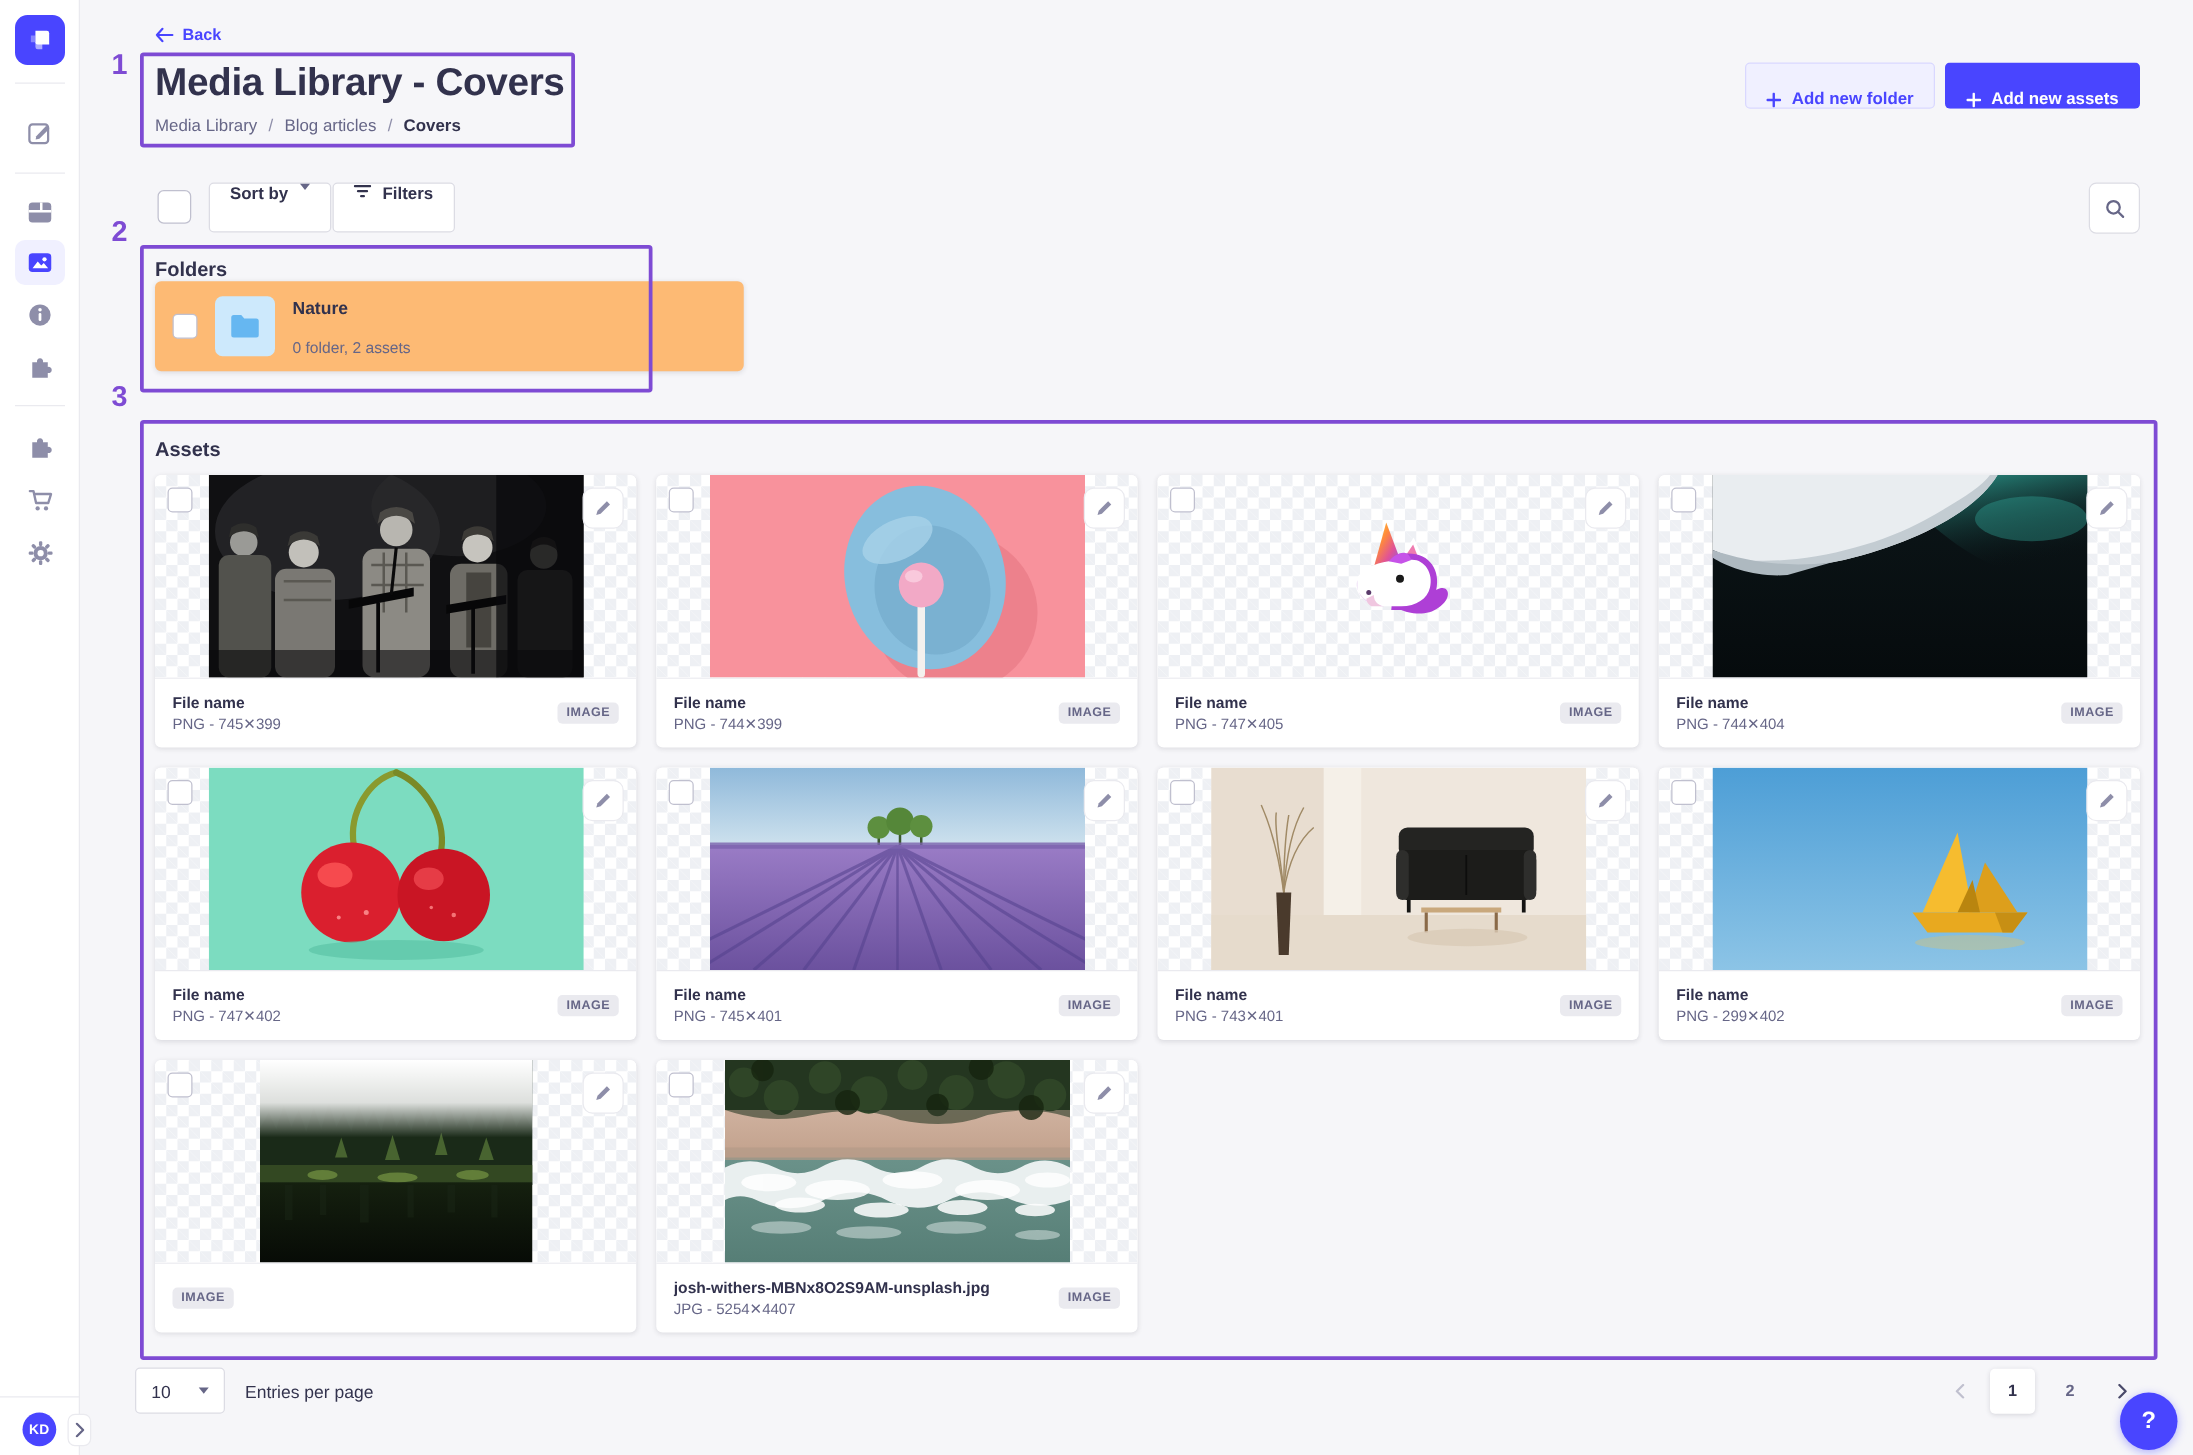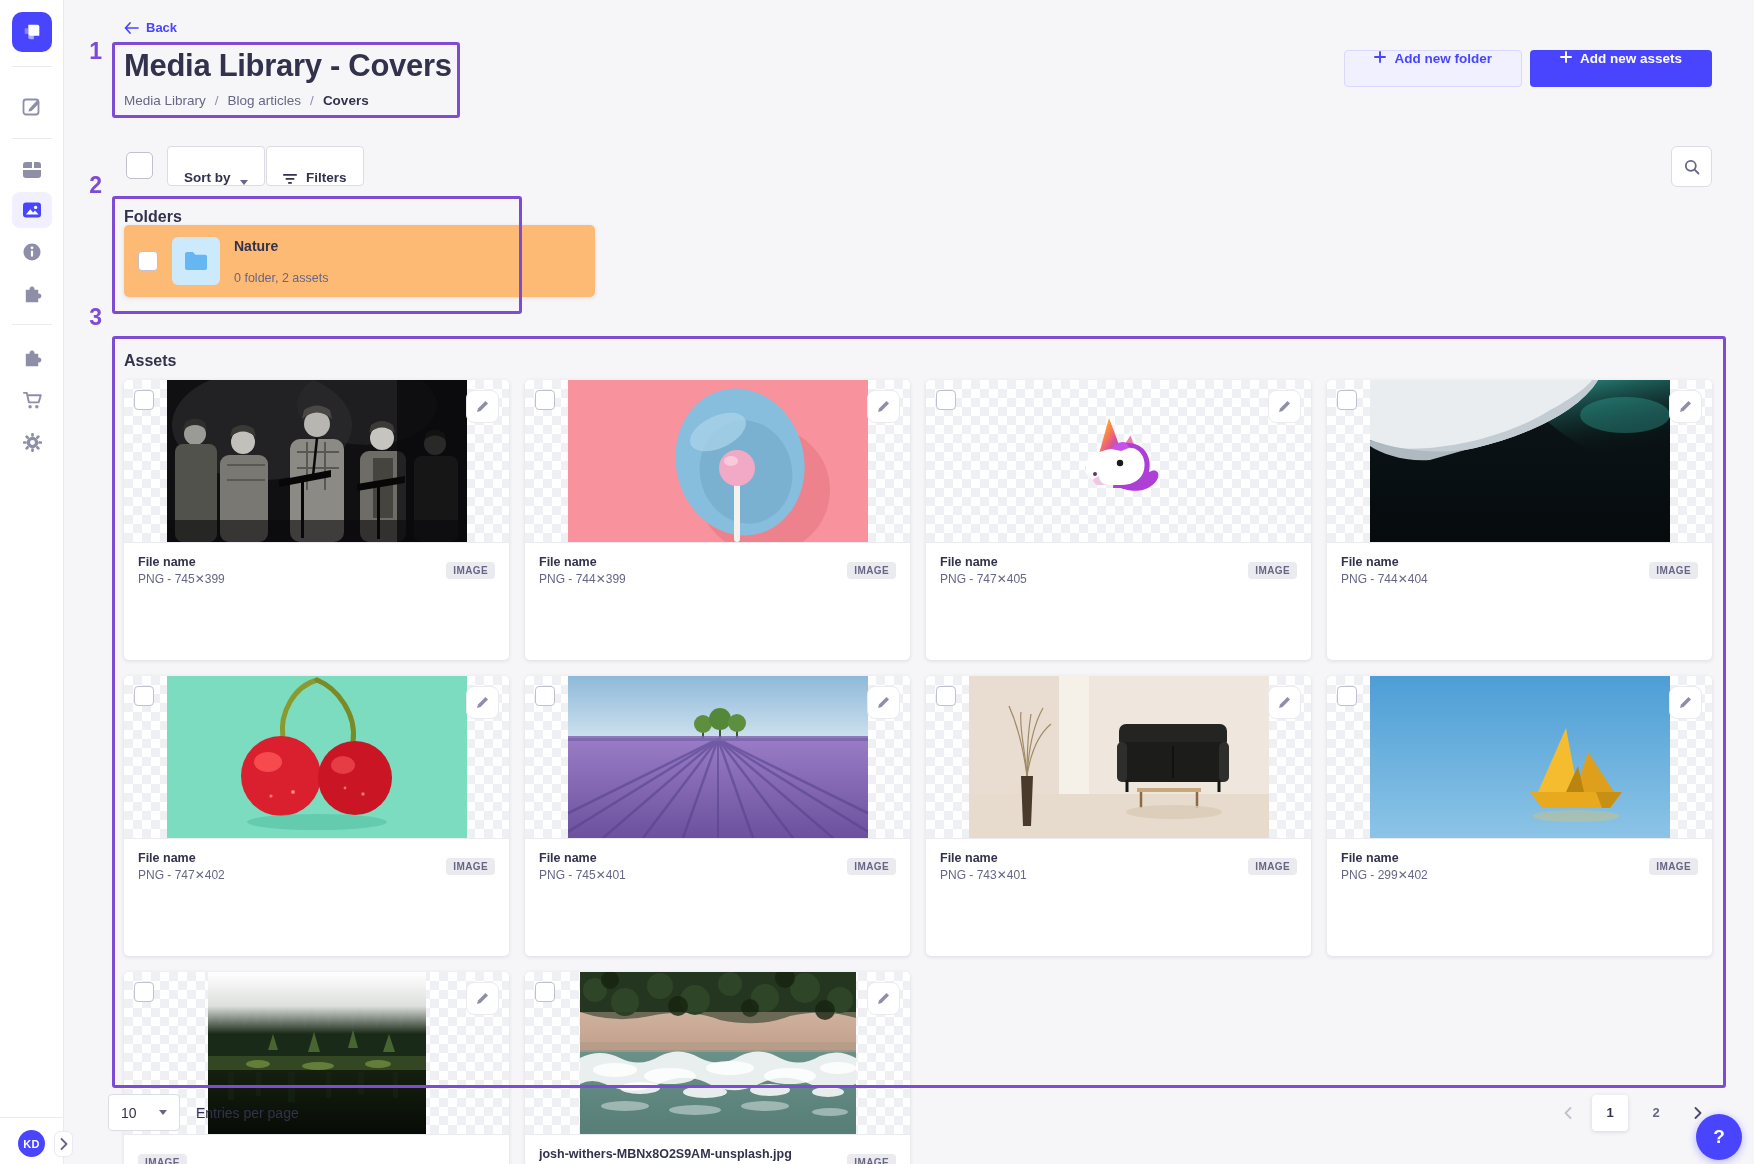--- a/index.html
+++ b/index.html
@@ -17,46 +17,46 @@
   .collapse-btn { position:absolute; left:54px; top:1131px; width:19px; height:26px; background:#fff; border:1px solid #eaeaef; border-radius:6px; display:flex; align-items:center; justify-content:center; z-index:6; cursor:pointer; }
 
   
   .back { position:absolute; left:124px; top:20px; display:flex; align-items:center; gap:7px; color:#4945ff; font-size:13px; font-weight:600; cursor:pointer; }
   .page-title { position:absolute; left:124px; top:48px; font-size:31px; font-weight:700; color:#32324d; letter-spacing:-.3px; }
   .breadcrumb { position:absolute; left:124px; top:93px; font-size:13.5px; color:#666687; display:flex; gap:9px; align-items:center; }
   .breadcrumb .crumb { cursor:pointer; }
   .breadcrumb .sep { color:#8e8ea9; }
   .breadcrumb .current { color:#32324d; font-weight:600; }
   .header-actions { position:absolute; right:42px; top:50px; display:flex; gap:8px; }
-  .btn { display:flex; align-items:flex-start; gap:8px; height:37px; padding:0 29px; border-radius:4px; font-size:13.5px; font-weight:600; cursor:pointer; border:1px solid transparent; }
+  .btn { display:flex; align-items:flex-end; gap:8px; height:37px; padding:0 16px; border-radius:4px; font-size:13.5px; font-weight:600; cursor:pointer; border:1px solid transparent; }
   .btn-secondary { background:#f0f0ff; border-color:#d9d8ff; color:#4945ff; }
   .btn-primary { background:#4945ff; color:#fff; }
 
   
   .toolbar-check { position:absolute; left:126px; top:152px; width:27px; height:27px; border:1px solid #c0c0cf; border-radius:5px; background:#fff; cursor:pointer; }
-  .tool-btn { position:absolute; top:146px; height:40px; background:#fff; border:1px solid #dcdce4; border-radius:4px; display:flex; align-items:flex-end; gap:9px; padding:0 16px; font-size:13.5px; font-weight:600; color:#32324d; cursor:pointer; }
+  .tool-btn { position:absolute; top:146px; height:40px; background:#fff; border:1px solid #dcdce4; border-radius:4px; display:flex; align-items:flex-start; gap:9px; padding:0 16px; font-size:13.5px; font-weight:600; color:#32324d; cursor:pointer; }
   .sortby { left:167px; }
   .filters { left:266px; }
   .caret { width:0; height:0; border-left:4.5px solid transparent; border-right:4.5px solid transparent; border-top:5px solid #666687; }
   .search-btn { position:absolute; right:42px; top:146px; width:41px; height:41px; background:#fff; border:1px solid #dcdce4; border-radius:6px; display:flex; align-items:center; justify-content:center; cursor:pointer; }
 
   
   .section-h { position:absolute; left:124px; font-size:16px; font-weight:600; color:#32324d; }
   .folders-h { top:208px; }
   .assets-h { top:352px; }
 
   .folder-card { position:absolute; left:124px; top:225px; width:471px; height:72px; background:#fdba74; border-radius:5px; box-shadow:0 1px 4px rgba(33,33,52,.12); display:flex; align-items:center; padding:0 14px; gap:14px; cursor:pointer; }
   .checkbox { width:20px; height:20px; border:1px solid #c0c0cf; border-radius:4px; background:#fff; cursor:pointer; flex:none; }
   .folder-tile { width:48px; height:48px; border-radius:6px; background:#cde9fc; display:flex; align-items:center; justify-content:center; flex:none; }
   .folder-name { font-size:14px; font-weight:700; color:#32324d; }
   .folder-meta { font-size:12.5px; color:#666687; margin-top:17px; }
 
   
   .grid { position:absolute; left:124px; top:380px; width:1588px; display:grid; grid-template-columns:repeat(4,1fr); gap:16px; }
-  .card { background:#fff; border-radius:5px; box-shadow:0 1px 4px rgba(33,33,52,.12); overflow:hidden; height:280px; }
+  .card { background:#fff; border-radius:5px; box-shadow:0 1px 4px rgba(33,33,52,.12); overflow:hidden; height:218px; }
   .thumb { position:relative; height:162px; display:flex; align-items:center; justify-content:center; background-color:#fff;
     background-image:linear-gradient(45deg,#eef0f4 25%,transparent 25%,transparent 75%,#eef0f4 75%),linear-gradient(45deg,#eef0f4 25%,transparent 25%,transparent 75%,#eef0f4 75%);
     background-size:18px 18px; background-position:0 0,9px 9px; cursor:pointer; }
   .thumb svg.shot { display:block; height:162px; }
   .card .checkbox { position:absolute; left:10px; top:10px; }
   .edit-btn { position:absolute; right:10px; top:10px; width:33px; height:33px; background:#fff; border:1px solid #eaeaef; border-radius:8px; display:flex; align-items:center; justify-content:center; cursor:pointer; }
   .caption { height:56px; border-top:1px solid #eaeaef; display:flex; align-items:center; justify-content:space-between; padding:0 14px; gap:8px; }
   .cap-name { font-size:12.5px; font-weight:700; color:#32324d; white-space:nowrap; overflow:hidden; text-overflow:ellipsis; }
   .cap-meta { font-size:12px; color:#666687; margin-top:3px; }
   .badge { flex:none; background:#eaeaef; color:#666687; font-size:10px; font-weight:700; letter-spacing:.4px; padding:3px 7px; border-radius:4px; }

